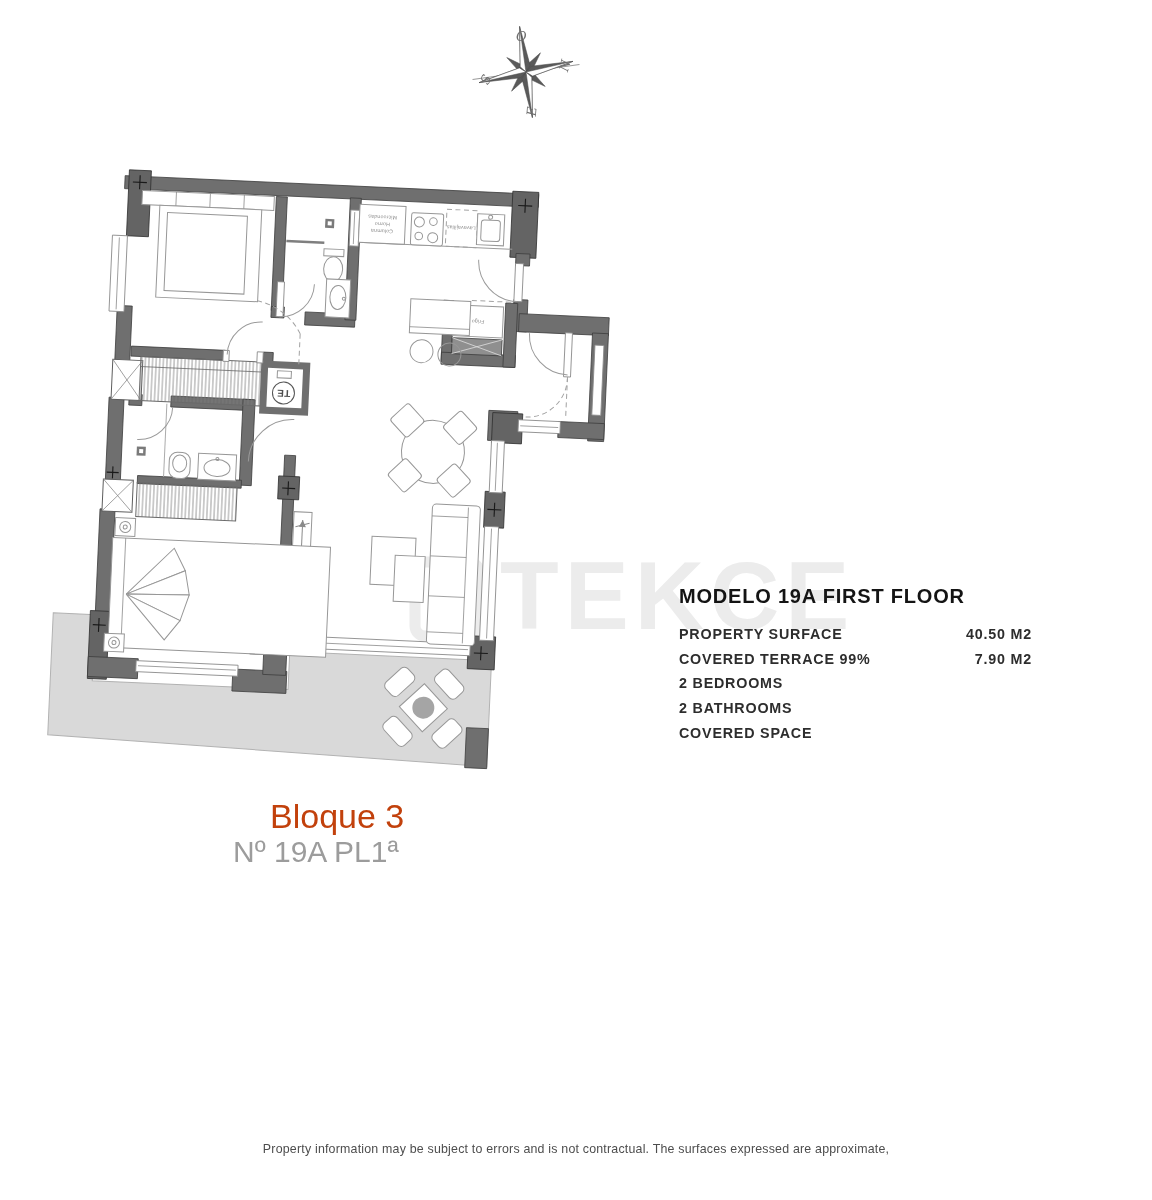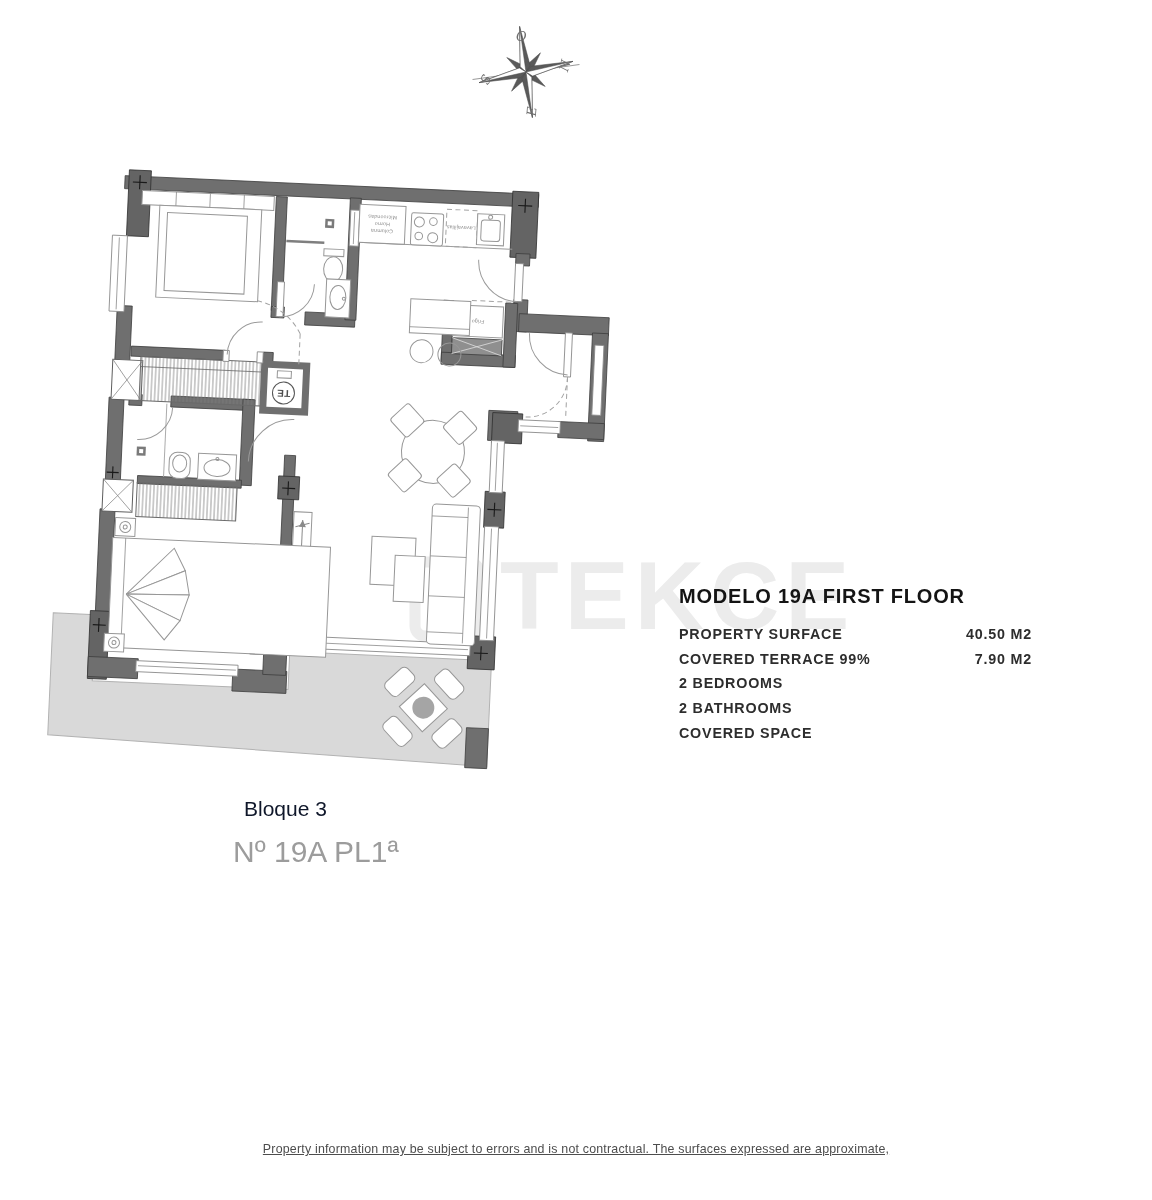--- a/index.html
+++ b/index.html
@@ -23,25 +23,25 @@
   .xbox{fill:#ffffff;stroke:#5c5c5c;stroke-width:1;}
   .tiny{font-size:5.2px;fill:#8a8a8a;letter-spacing:.2px;}
   .telabel{font-size:10px;fill:#4f4f4f;font-weight:bold;letter-spacing:.5px;}
   .cletter{font-size:13px;fill:#6e6e6e;font-family:"DejaVu Serif",serif;font-style:italic;}
   
   .info{position:absolute;left:679px;top:585px;width:353px;z-index:3;}
   .info-title{font-size:20px;font-weight:bold;color:#141414;letter-spacing:.8px;margin:0 0 14px 0;}
   .spec-row{display:flex;justify-content:space-between;font-size:14.3px;color:#2d2d2d;
             letter-spacing:.8px;line-height:24.7px;height:24.7px;font-weight:bold;}
   
-  .cap-block{position:absolute;left:244px;top:797px;font-size:21px;color:#0f172a;z-index:3;}
+  .cap-block{position:absolute;left:270px;top:797px;font-size:34px;color:#c2410c;z-index:3;}
   .cap-unit{position:absolute;left:233px;top:835px;font-size:30px;color:#9c9c9c;z-index:3;}
   
   .disclaimer{position:absolute;left:0;top:1141px;width:1152px;text-align:center;
-              font-size:12.4px;line-height:17.6px;color:#4d4d4d;letter-spacing:.2px;z-index:3;text-decoration:underline;}
+              font-size:12.4px;line-height:17.6px;color:#4d4d4d;letter-spacing:.2px;z-index:3;}
 </style>
 </head>
 <body>
 
 <div class="page">
 
   <div class="watermark">
     <svg width="78" height="92" viewBox="0 0 78 92">
       <rect x="7" y="10" width="64" height="74" rx="10" fill="none" stroke="#ececec" stroke-width="11"></rect>
       <path d="M25 54 L39 40 L53 54" fill="none" stroke="#ececec" stroke-width="9"></path>

